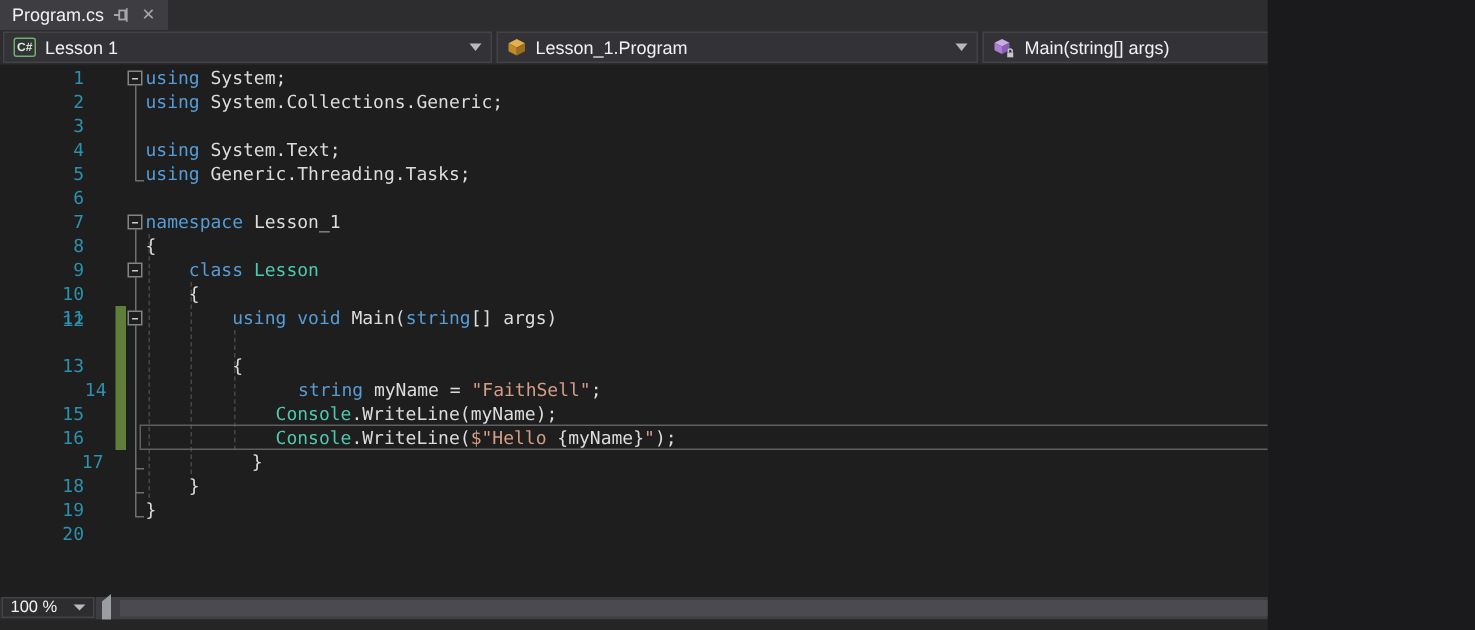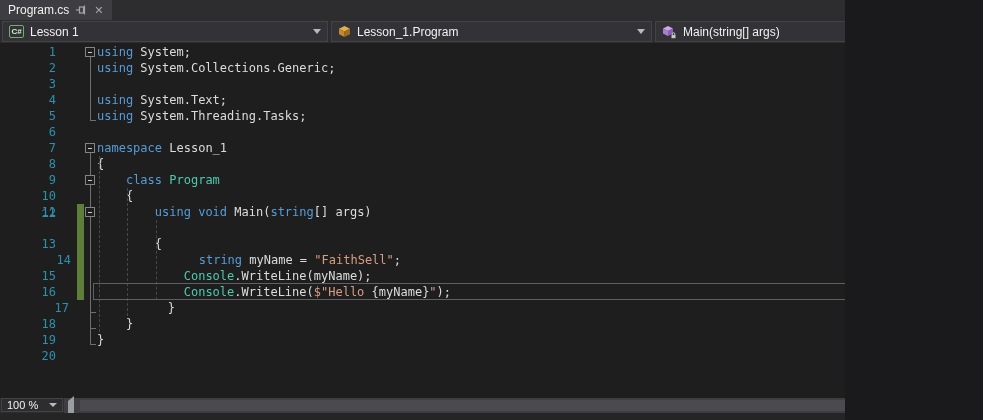--- a/index.html
+++ b/index.html
@@ -153,25 +153,25 @@
         <div class="fold-tick" style="top: 269px;"></div>
         <div class="fold-tick" style="top: 285px;"></div>
         <div class="fold-tick" style="top: 301px;"></div>
         <div class="change-bar" style="top: 161px; height: 96px;"></div>
       </div>
     <div id="code-lines">
         <div class="code-row" style="top: 1px;"><span class="line-num">1</span><span class="code-text"><span class="tok-kw">using</span><span class="tok-pl"> System;</span></span></div>
         <div class="code-row" style="top: 17px;"><span class="line-num">2</span><span class="code-text"><span class="tok-kw">using</span><span class="tok-pl"> System.Collections.Generic;</span></span></div>
         <div class="code-row" style="top: 33px;"><span class="line-num">3</span></div>
         <div class="code-row" style="top: 49px;"><span class="line-num">4</span><span class="code-text"><span class="tok-kw">using</span><span class="tok-pl"> System.Text;</span></span></div>
-        <div class="code-row" style="top: 65px;"><span class="line-num">5</span><span class="code-text"><span class="tok-kw">using</span><span class="tok-pl"> System.Threading.Tasks;</span></span></div>
+        <div class="code-row" style="top: 65px;"><span class="line-num">5</span><span class="code-text"><span class="tok-kw">using</span><span class="tok-pl"> Generic.Threading.Tasks;</span></span></div>
         <div class="code-row" style="top: 81px;"><span class="line-num">6</span><span class="code-text"></span></div>
         <div class="code-row" style="top: 97px;"><span class="line-num">7</span><span class="code-text"><span class="tok-kw">namespace</span><span class="tok-pl"> Lesson_1</span></span></div>
         <div class="code-row" style="top: 113px;"><span class="line-num">8</span><span class="code-text"><span class="tok-pl">{</span></span></div>
-        <div class="code-row" style="top: 129px;"><span class="line-num">9</span><span class="code-text"><span class="tok-pl">    </span><span class="tok-kw">class</span><span class="tok-pl"> </span><span class="tok-ty">Program</span></span></div>
+        <div class="code-row" style="top: 129px;"><span class="line-num">9</span><span class="code-text"><span class="tok-pl">    </span><span class="tok-kw">class</span><span class="tok-pl"> </span><span class="tok-ty">Lesson</span></span></div>
         <div class="code-row" style="top: 145px;"><span class="line-num">10</span><span class="code-text"><span class="tok-pl">    {</span></span></div>
         <div class="code-row" style="top: 161px;"><span class="line-num">11</span><span class="code-text"><span class="tok-pl">        </span><span class="tok-kw">using</span><span class="tok-pl"> </span><span class="tok-kw">void</span><span class="tok-pl"> Main(</span><span class="tok-kw">string</span><span class="tok-pl">[] args)</span></span></div>
         <div class="code-row" style="top: 163px; font-family: Liberation Mono, monospace;"><span class="line-num">12</span><span class="code-text"></span></div>
         <div class="code-row" style="top: 193px;"><span class="line-num">13</span><span class="code-text"><span class="tok-pl">        {</span></span></div>
         <div class="code-row" style="top: 209px; margin-left: 15px;"><span class="line-num">14</span><span class="code-text"><span class="tok-pl">            </span><span class="tok-kw">string</span><span class="tok-pl"> myName = </span><span class="tok-st">"FaithSell"</span><span class="tok-pl">;</span></span></div>
         <div class="code-row" style="top: 225px;"><span class="line-num">15</span><span class="code-text"><span class="tok-pl">            </span><span class="tok-ty">Console</span><span class="tok-pl">.WriteLine(myName);</span></span></div>
         <div class="code-row" style="top: 241px;"><span class="line-num">16</span><span class="code-text"><span class="tok-pl">            </span><span class="tok-ty">Console</span><span class="tok-pl">.WriteLine(</span><span class="tok-st">$"Hello </span><span class="tok-pl">{myName}</span><span class="tok-st">"</span><span class="tok-pl">);</span></span></div>
         <div class="code-row" style="top: 257px; margin-left: 13px;"><span class="line-num">17</span><span class="code-text"><span class="tok-pl">        }</span></span></div>
         <div class="code-row" style="top: 273px;"><span class="line-num">18</span><span class="code-text"><span class="tok-pl">    }</span></span></div>
         <div class="code-row" style="top: 289px;"><span class="line-num">19</span><span class="code-text"><span class="tok-pl">}</span></span></div>

